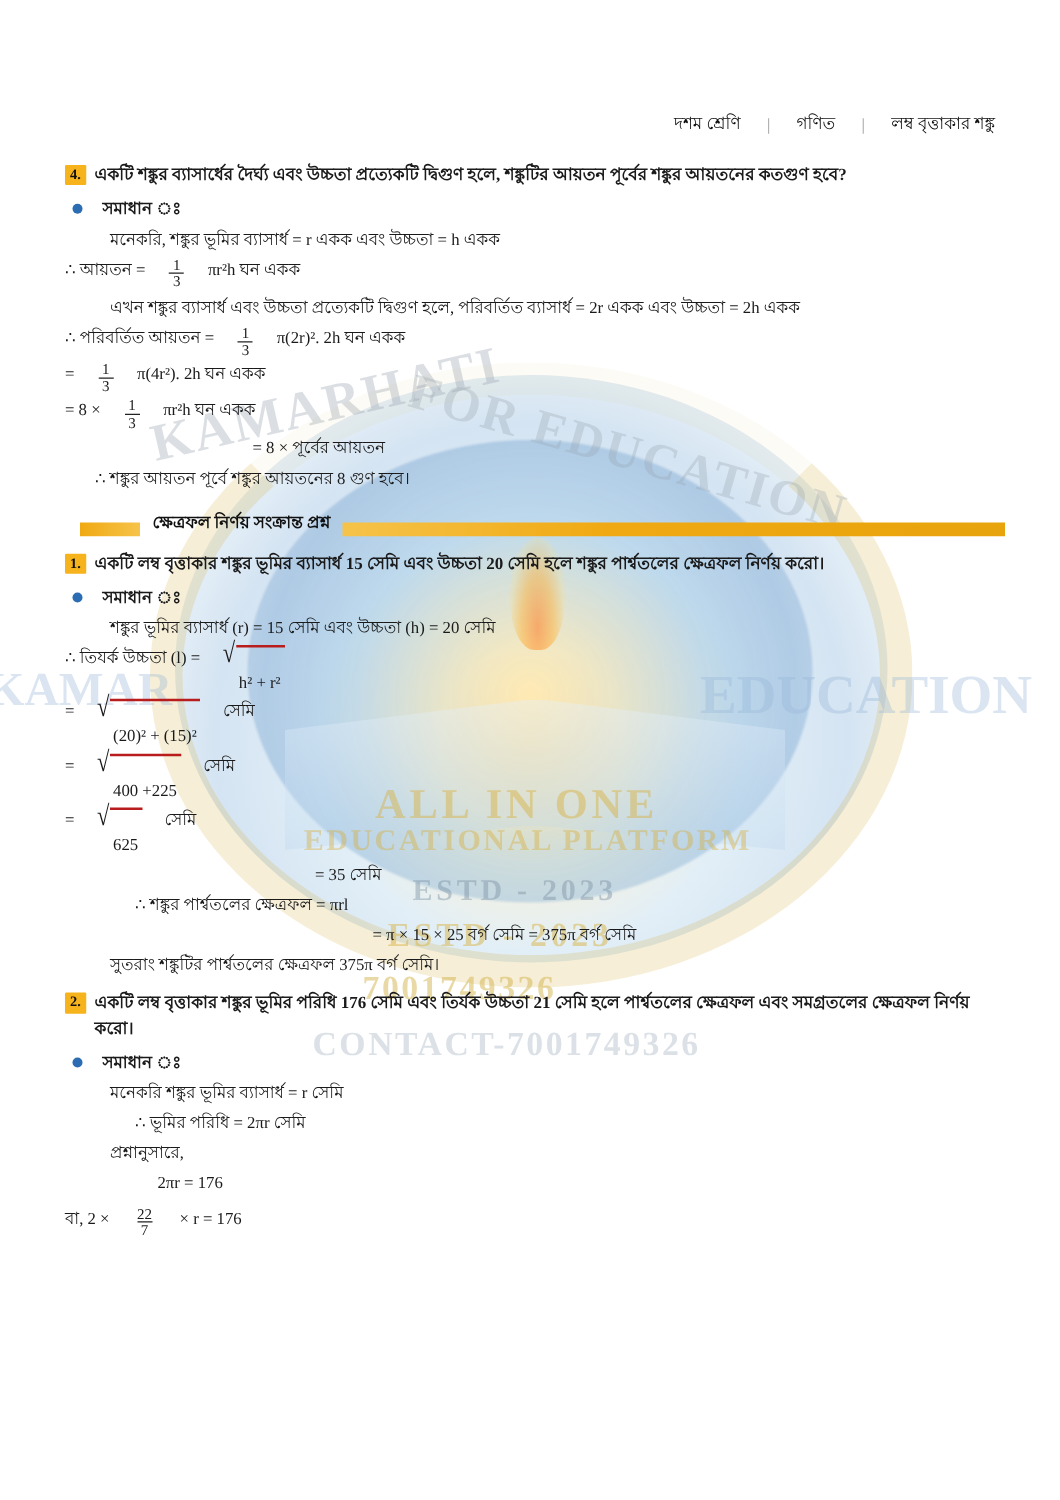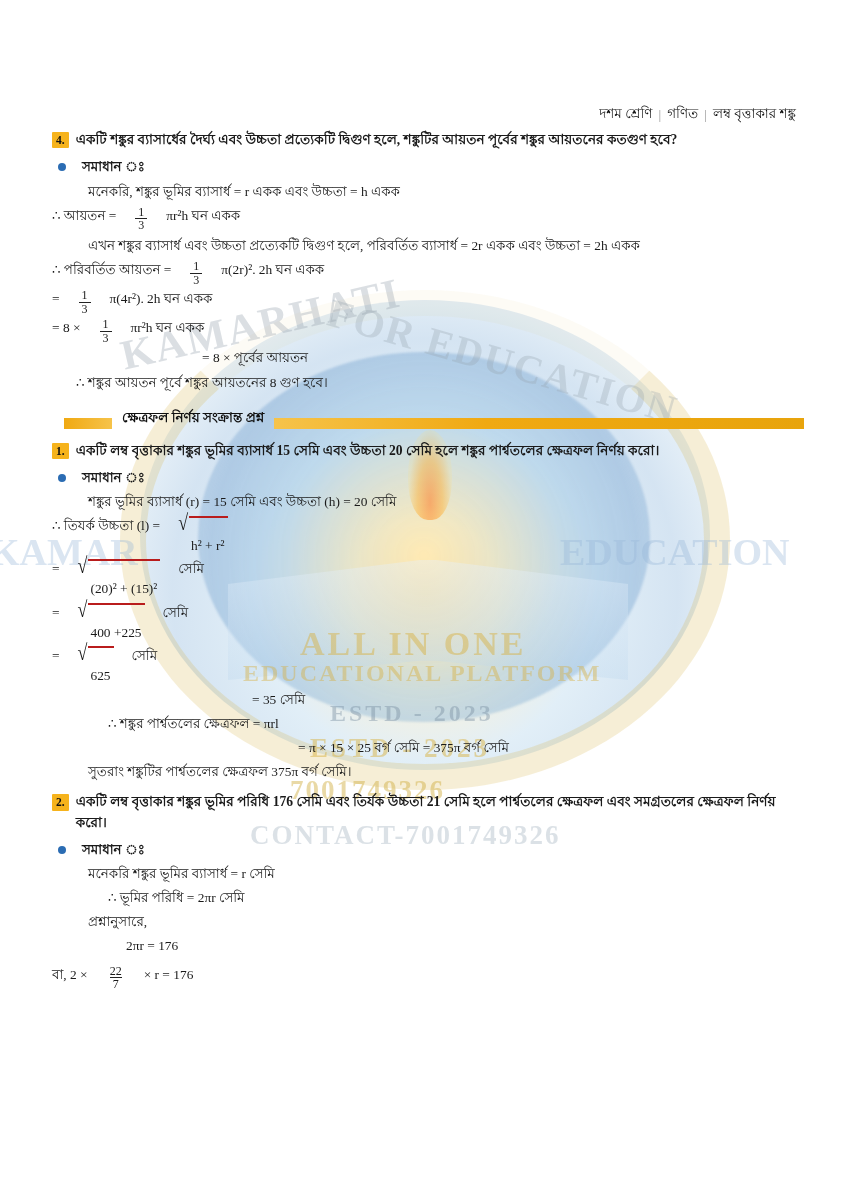--- a/index.html
+++ b/index.html
@@ -101,21 +101,21 @@
   }
   .wm-side-left {
     left: -10px;
     top: 530px;
     font-size: 38px;
     color: rgba(150,180,215,0.35);
   }
   .wm-side-right {
     left: 560px;
     top: 530px;
-    font-size: 38px;
+    font-size: 44px;
     color: rgba(150,180,215,0.35);
   }
   .wm-allinone {
     left: 300px;
     top: 625px;
     font-size: 34px;
     letter-spacing: 3px;
     color: rgba(215,175,60,0.45);
   }
   .wm-platform {
@@ -157,26 +157,26 @@
   
   .page {
     position: relative;
     z-index: 2;
     padding: 0;
   }
 
   .header {
     position: absolute;
     right: 52px;
-    top: 103px;
+    top: 88px;
     font-size: 13.5px;
     color: #111;
     display: flex;
     align-items: center;
-    gap: 6px;
+    gap: 21px;
   }
   .header .sep {
     color: #999;
     font-weight: normal;
   }
 
   .content {
     position: absolute;
     left: 52px;
     top: 130px;

